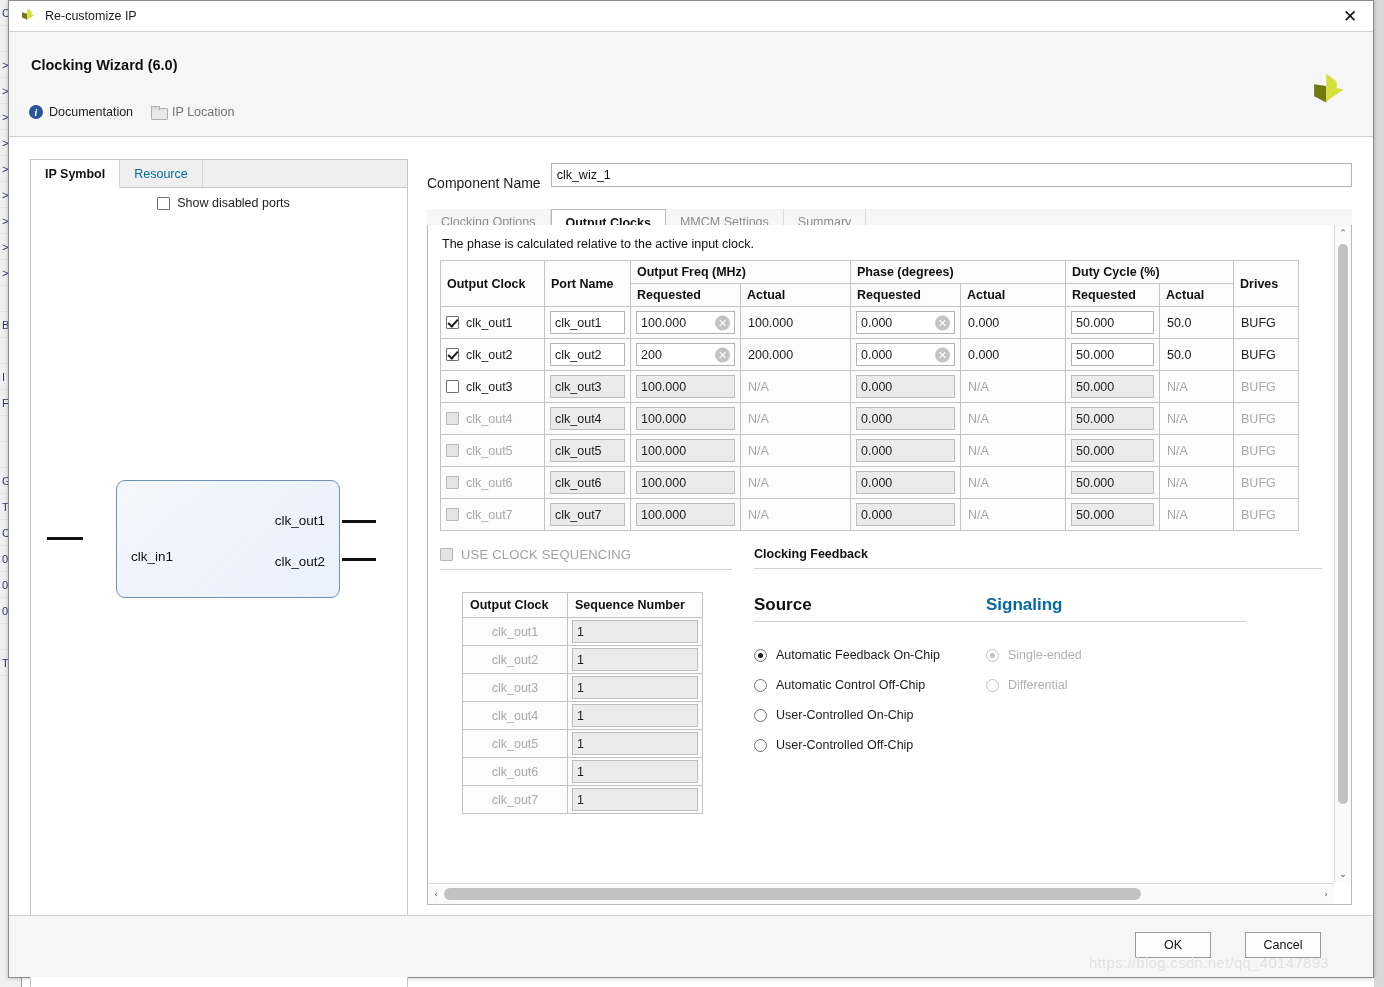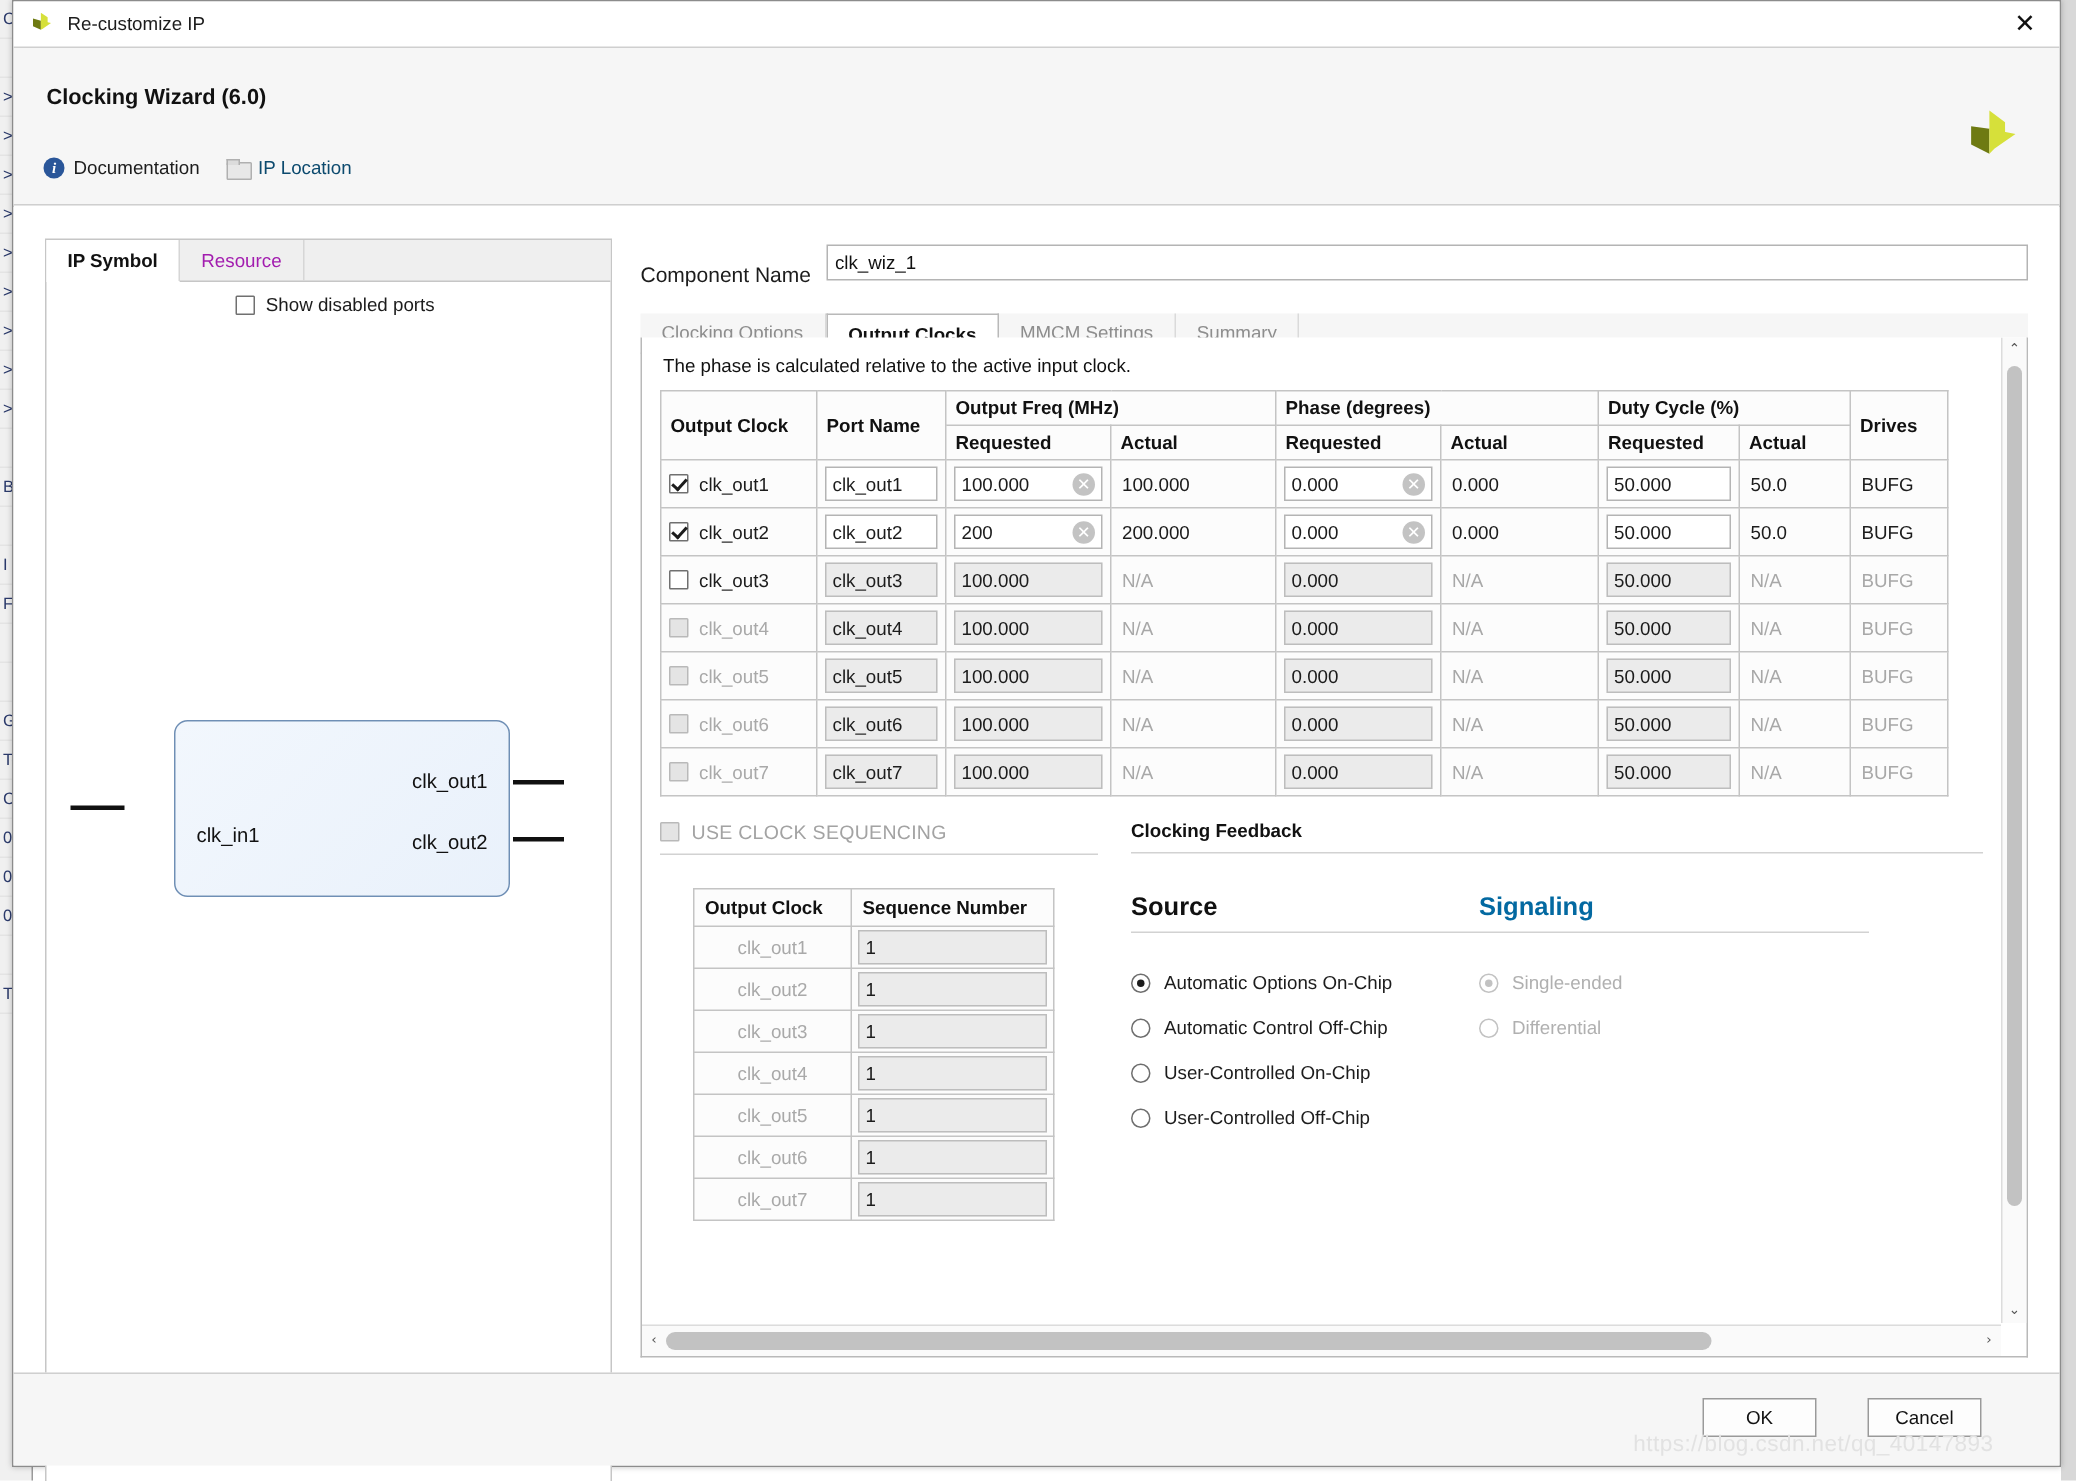--- a/index.html
+++ b/index.html
@@ -67,21 +67,21 @@
   }
   #header .wiz-title {
     position: absolute; left: 22px; top: 25px;
     font-size: 14.5px; font-weight: bold; color: #111;
   }
   #header .hdr-links {
     position: absolute; left: 20px; top: 73px;
     display: flex; align-items: center; gap: 18px;
   }
   .hdr-link { display: flex; align-items: center; gap: 6px; cursor: pointer; font-size: 12.5px; }
-  .hdr-link.muted { color: #0c4a6e; }
+  .hdr-link.muted { color: #737373; }
   .info-ico {
     width: 14px; height: 14px; border-radius: 50%;
     background: #2a5699; color: #fff;
     font-size: 10px; font-weight: bold; font-style: italic;
     display: flex; align-items: center; justify-content: center;
     font-family: "Liberation Serif", serif;
   }
   .folder-ico { width: 15px; height: 12px; position: relative; }
   .folder-ico:before {
     content: ""; position: absolute; left: 0; top: 2px; width: 15px; height: 10px;
@@ -107,21 +107,21 @@
     width: 378px; height: 892px;
     border: 1px solid #c6c6c6; background: #ffffff;
   }
   #lp-tabs {
     height: 28px; background: #efefef;
     border-bottom: 1px solid #c6c6c6;
     display: flex; align-items: stretch;
   }
   .lp-tab {
     padding: 0 14px; display: flex; align-items: center;
-    font-size: 12.5px; color: #a21caf; cursor: pointer;
+    font-size: 12.5px; color: #0369a1; cursor: pointer;
     border-right: 1px solid #d6d6d6;
   }
   .lp-tab.active {
     background: #ffffff; color: #111; font-weight: bold;
     border-bottom: 1px solid #ffffff; margin-bottom: -1px;
   }
   .lp-tab-filler { flex: 1; }
   #show-disabled-row {
     display: flex; align-items: center; gap: 7px;
     padding: 8px 0 0 9px;
@@ -791,21 +791,21 @@
               <div class="sec-title">Clocking Feedback</div>
               <div class="sec-rule"></div>
 
               <div id="fb-sub">
                 <div id="src-col">
                   <div class="sub-title">Source</div>
                   <div class="sub-rule"></div>
                   <div class="radio-list" id="src-list">
                       <div class="radio-row">
                         <span class="rdo sel"></span>
-                        <span class="rl">Automatic Options On-Chip</span>
+                        <span class="rl">Automatic Feedback On-Chip</span>
                       </div>
                       <div class="radio-row">
                         <span class="rdo"></span>
                         <span class="rl">Automatic Control Off-Chip</span>
                       </div>
                       <div class="radio-row">
                         <span class="rdo"></span>
                         <span class="rl">User-Controlled On-Chip</span>
                       </div>
                       <div class="radio-row">

